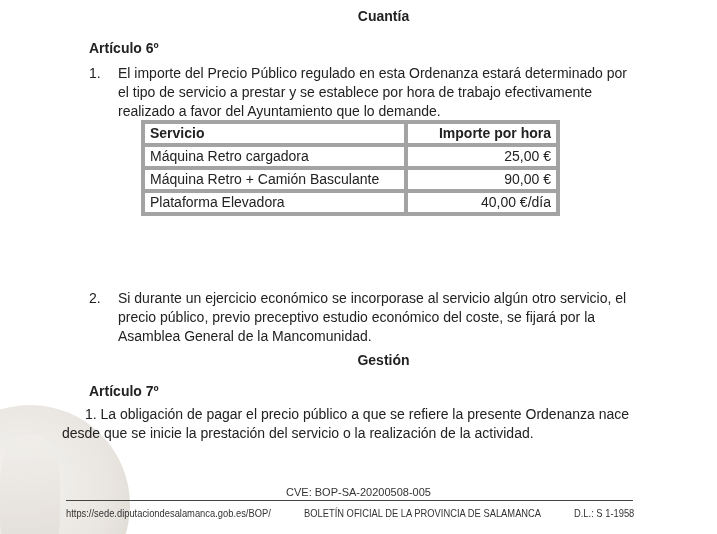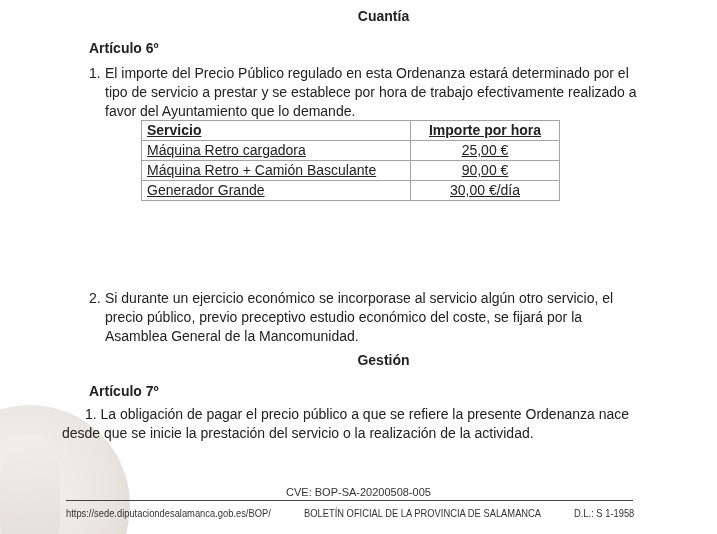--- a/index.html
+++ b/index.html
@@ -24,30 +24,30 @@
       position: absolute; left: 0; width: 717px; text-align: center;
       font-weight: bold; font-size: 14px; padding-left: 25px;
     }
     .article {
       position: absolute; left: 89px; font-weight: bold; font-size: 14px;
     }
     .para {
       position: absolute; font-size: 14px; line-height: 19px;
     }
     .para .num { position: absolute; left: 0; top: 0; }
-    .para .txt { margin-left: 16px; display: block; }
+    .para .txt { margin-left: 29px; display: block; }
     table.services {
       position: absolute; left: 141px; top: 120px; width: 419px;
       border-collapse: collapse; font-size: 14px;
     }
     table.services th, table.services td {
-      border: 1px solid #a3a3a3; padding: 0 5px; height: 19px; line-height: 19px; text-decoration: underline;
+      border: 4px solid #a3a3a3; padding: 0 5px; height: 19px; line-height: 19px;
     }
     table.services th { font-weight: bold; text-align: left; }
-    table.services th.col-price, table.services td.price { text-align: center; width: 138px; }
+    table.services th.col-price, table.services td.price { text-align: right; width: 138px; }
     .cve {
       position: absolute; left: 0; width: 717px; top: 486px; text-align: center;
       font-size: 11px; color: #333;
     }
     .rule {
       position: absolute; left: 66px; top: 500px; width: 567px; height: 1px; background: #444;
     }
     .footer {
       position: absolute; top: 507px; font-size: 11px; color: #333;
       transform: scaleX(0.85); transform-origin: left;
@@ -77,22 +77,22 @@
   <tbody>
     <tr>
       <td>Máquina Retro cargadora</td>
       <td class="price">25,00 €</td>
     </tr>
     <tr>
       <td>Máquina Retro + Camión Basculante</td>
       <td class="price">90,00 €</td>
     </tr>
     <tr>
-      <td>Generador Grande</td>
-      <td class="price">30,00 €/día</td>
+      <td>Plataforma Elevadora</td>
+      <td class="price">40,00 €/día</td>
     </tr>
   </tbody>
 </table>
 
 <div class="para" style="left:89px; top:289px; width:550px;">
   <span class="num">2.</span>
   <span class="txt">Si durante un ejercicio económico se incorporase al servicio algún otro servicio, el precio público, previo preceptivo estudio económico del coste, se fijará por la Asamblea General de la Mancomunidad.</span>
 </div>
 
 <div class="heading" style="top:352px;">Gestión</div>

